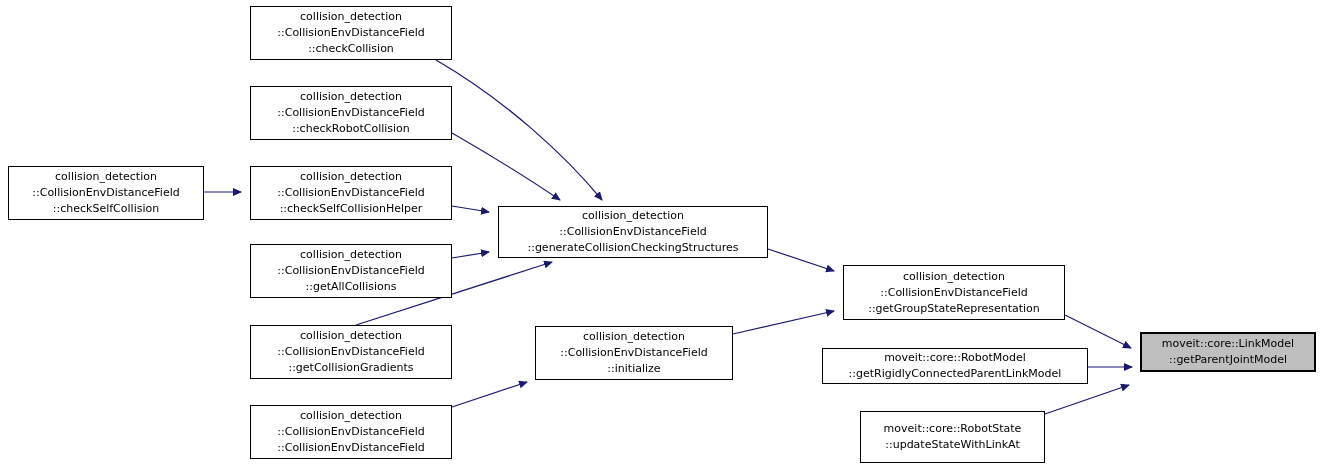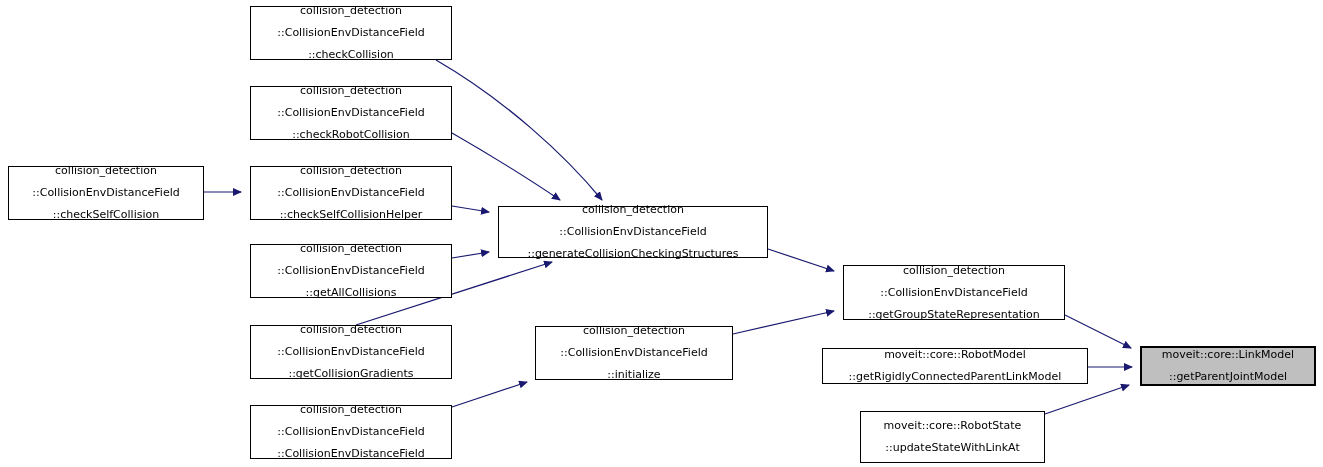--- a/index.html
+++ b/index.html
@@ -23,21 +23,21 @@
     height: 467px;
     z-index: 0;
   }
   .node {
     position: absolute;
     box-sizing: border-box;
     background: #ffffff;
     border: 1px solid #000000;
     color: #000000;
     font-size: 11px;
-    line-height: 22px;
+    line-height: 16px;
     text-align: center;
     display: flex;
     align-items: center;
     justify-content: center;
     z-index: 1;
     cursor: pointer;
   }
   .node .label {
     white-space: pre-line;
     padding: 0 4px;
@@ -138,18 +138,18 @@
   <div class="node" style="left:822px; top:348px; width:266px; height:36px;">
     <span class="label">moveit::core::RobotModel
 ::getRigidlyConnectedParentLinkModel</span>
   </div>
 
   <div class="node" style="left:860px; top:411px; width:185px; height:52px;">
     <span class="label">moveit::core::RobotState
 ::updateStateWithLinkAt</span>
   </div>
 
-  <div class="node highlight" style="left:1140px; top:346px; width:176px; height:40px;">
+  <div class="node highlight" style="left:1140px; top:332px; width:176px; height:40px;">
     <span class="label">moveit::core::LinkModel
 ::getParentJointModel</span>
   </div>
 
 </div>
 
 </body></html>

